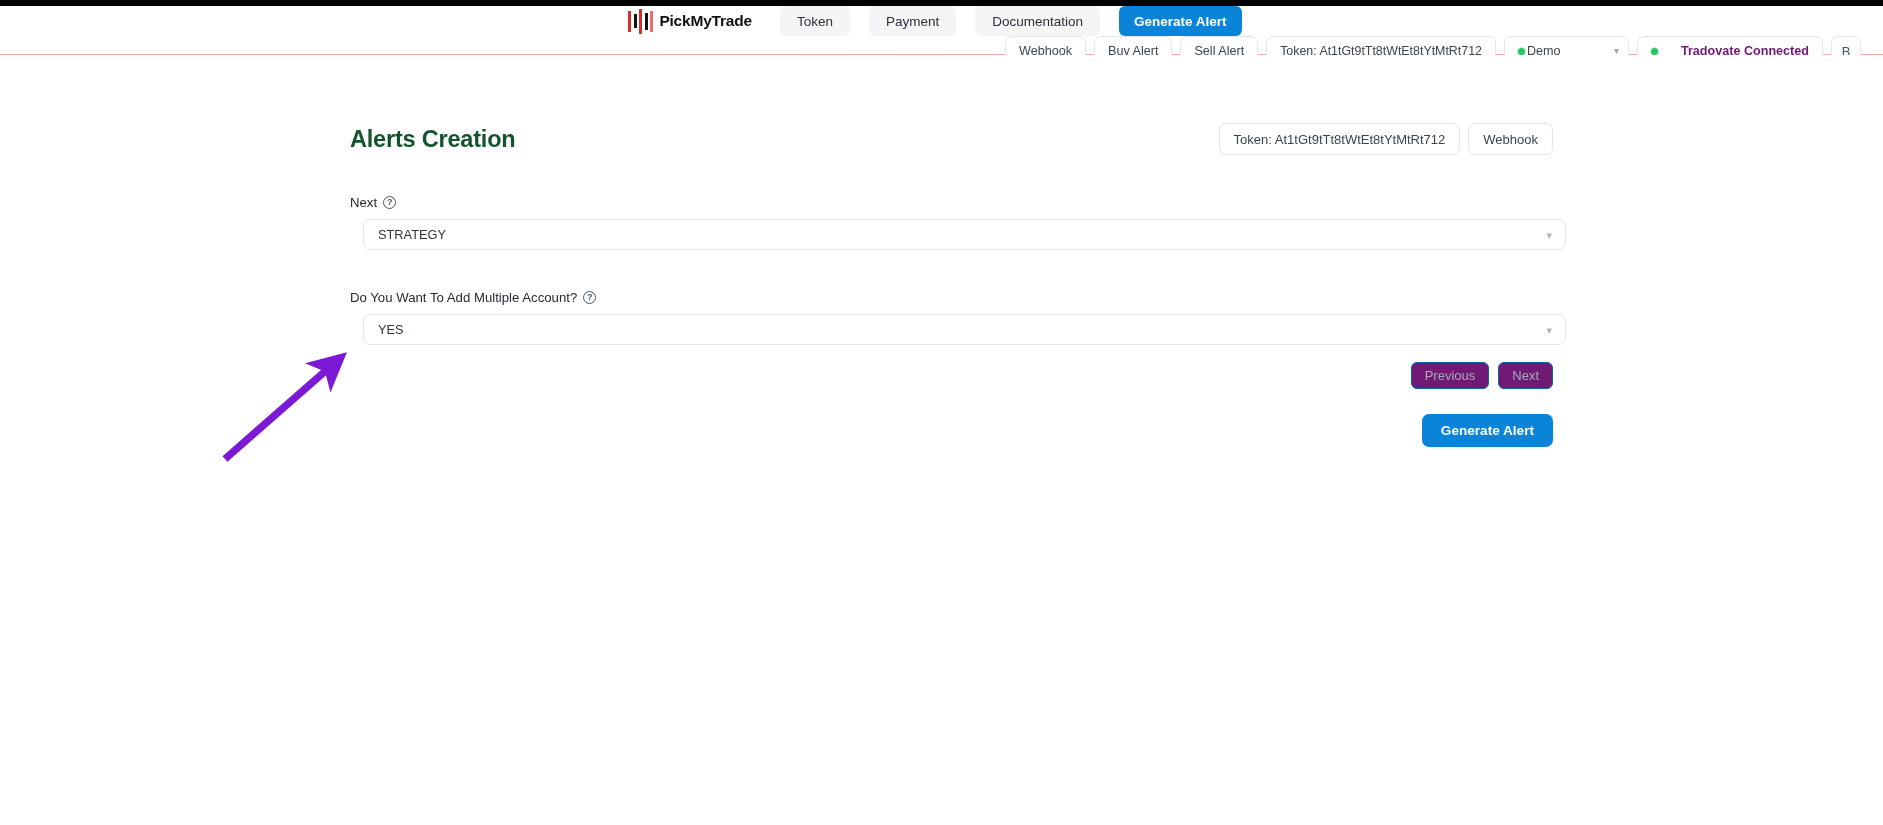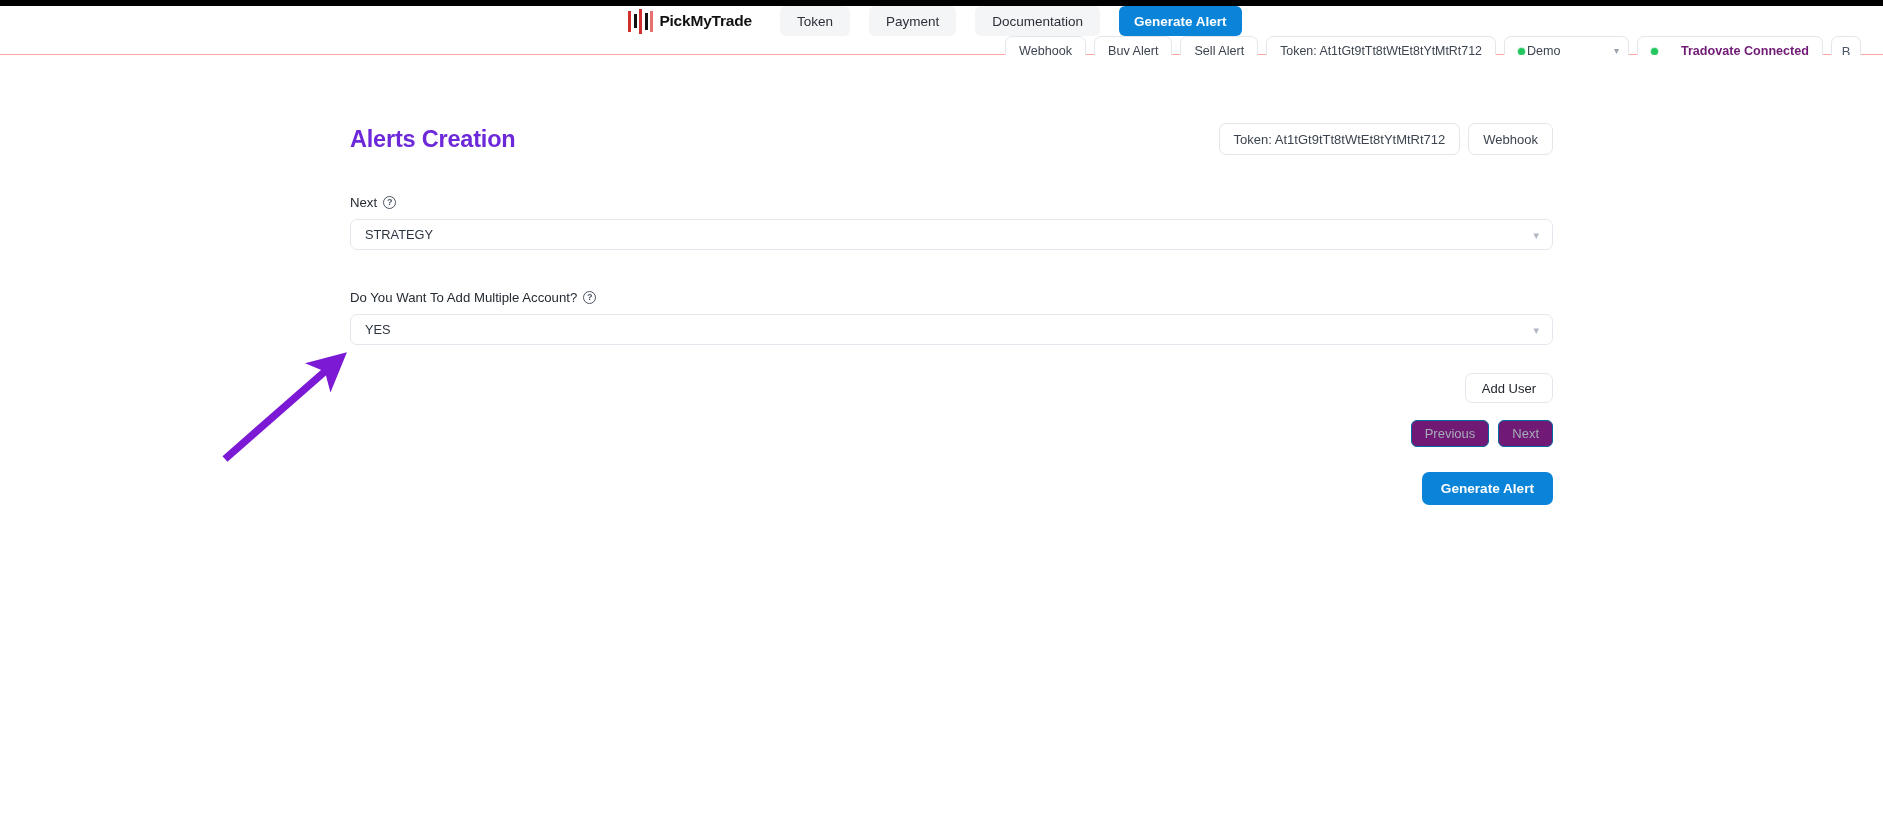--- a/index.html
+++ b/index.html
@@ -153,21 +153,21 @@
 
   .title-row {
     display: flex;
     align-items: center;
     justify-content: space-between;
     margin-top: 68px;
   }
   .page-title {
     font-size: 23.5px;
     font-weight: 600;
-    color: #6d28d9;
+    color: #14532d;
     letter-spacing: -0.2px;
   }
   .title-actions { display: flex; gap: 8px; }
   .title-actions .pill { height: 32px; font-size: 13px; border-radius: 7px; padding: 0 14px; }
 
   .field-block { margin-top: 40px; }
   .field-label {
     font-size: 13.2px;
     color: #252b33;
     display: flex;
@@ -192,20 +192,21 @@
     border: 1px solid #e4e8ee;
     border-radius: 7px;
     background: #ffffff;
     display: flex;
     align-items: center;
     padding: 12px 14px;
     font-size: 12.8px;
     color: #2d3540;
     position: relative;
     cursor: pointer;
+    margin-left: 13px;
   }
   .select-box .chev {
     position: absolute;
     right: 13px; top: 50%;
     transform: translateY(-50%);
     color: #b0b7c1;
     font-size: 11px;
     line-height: 1;
   }
 
@@ -381,23 +382,20 @@
       <div class="field-label">
         <span>Do You Want To Add Multiple Account?</span>
         <span class="help-icon">?</span>
       </div>
       <div class="select-box">
         <span>YES</span>
         <span class="chev">▾</span>
       </div>
     </div>
 
-    <div class="addrow">
-      <button class="btn-outline">Add User</button>
-    </div>
 
 
     <div class="pager">
       <button class="btn-page">Previous</button>
       <button class="btn-page">Next</button>
     </div>
 
     <div class="submit-row">
       <button class="btn-primary">Generate Alert</button>
     </div>

